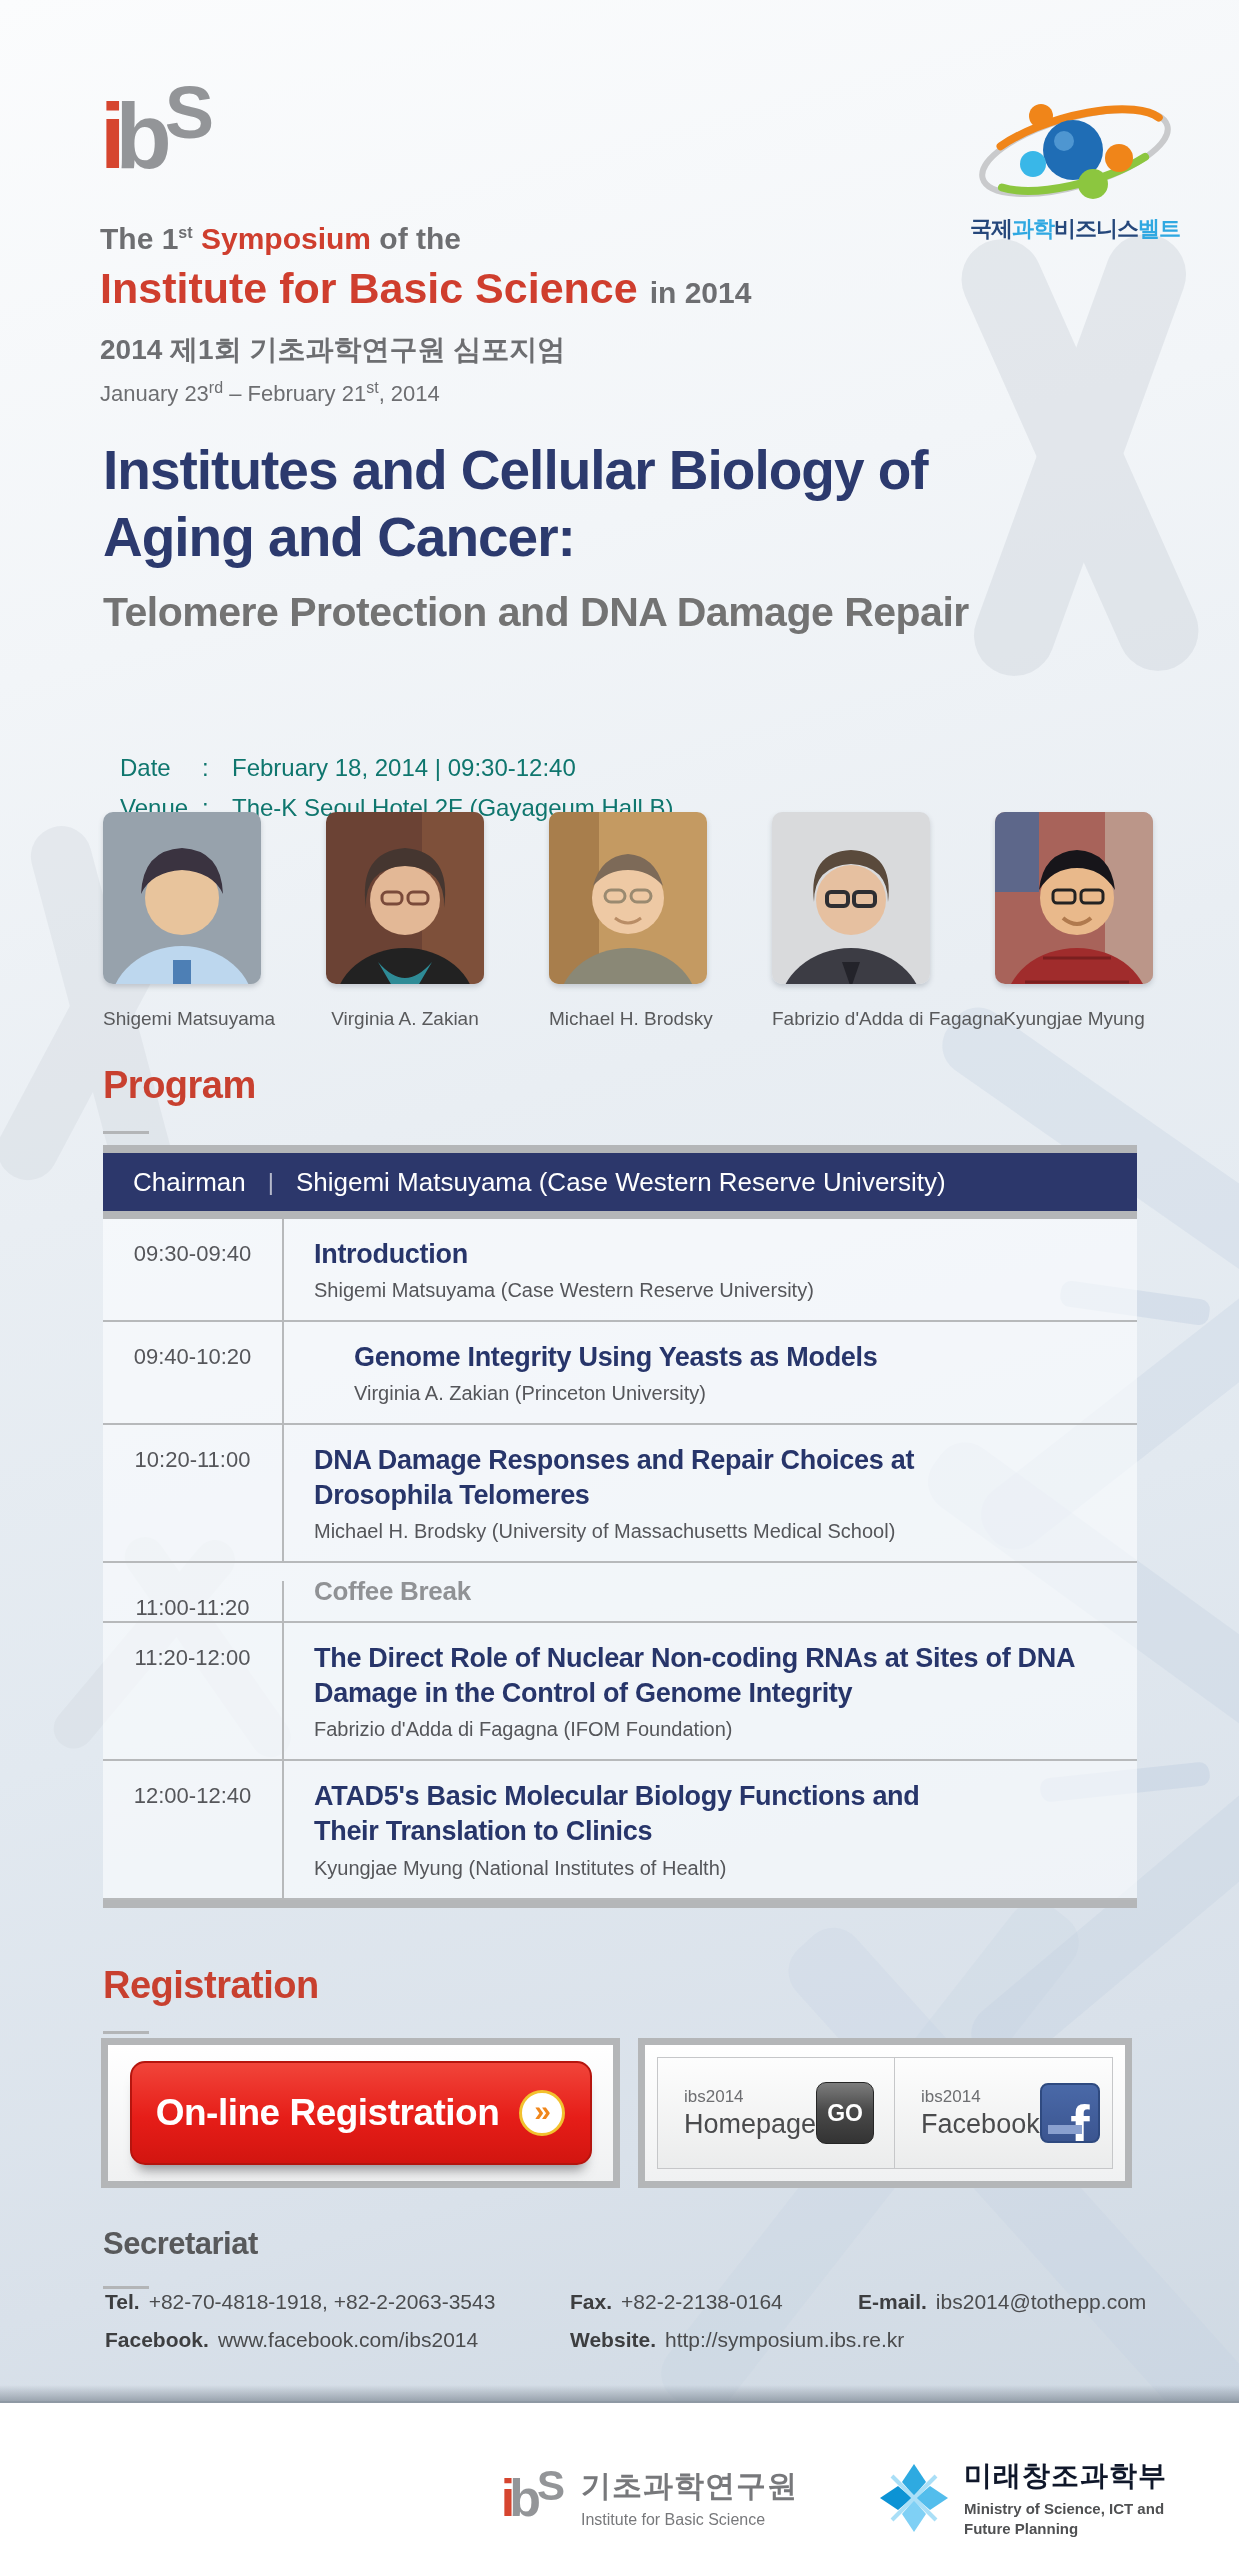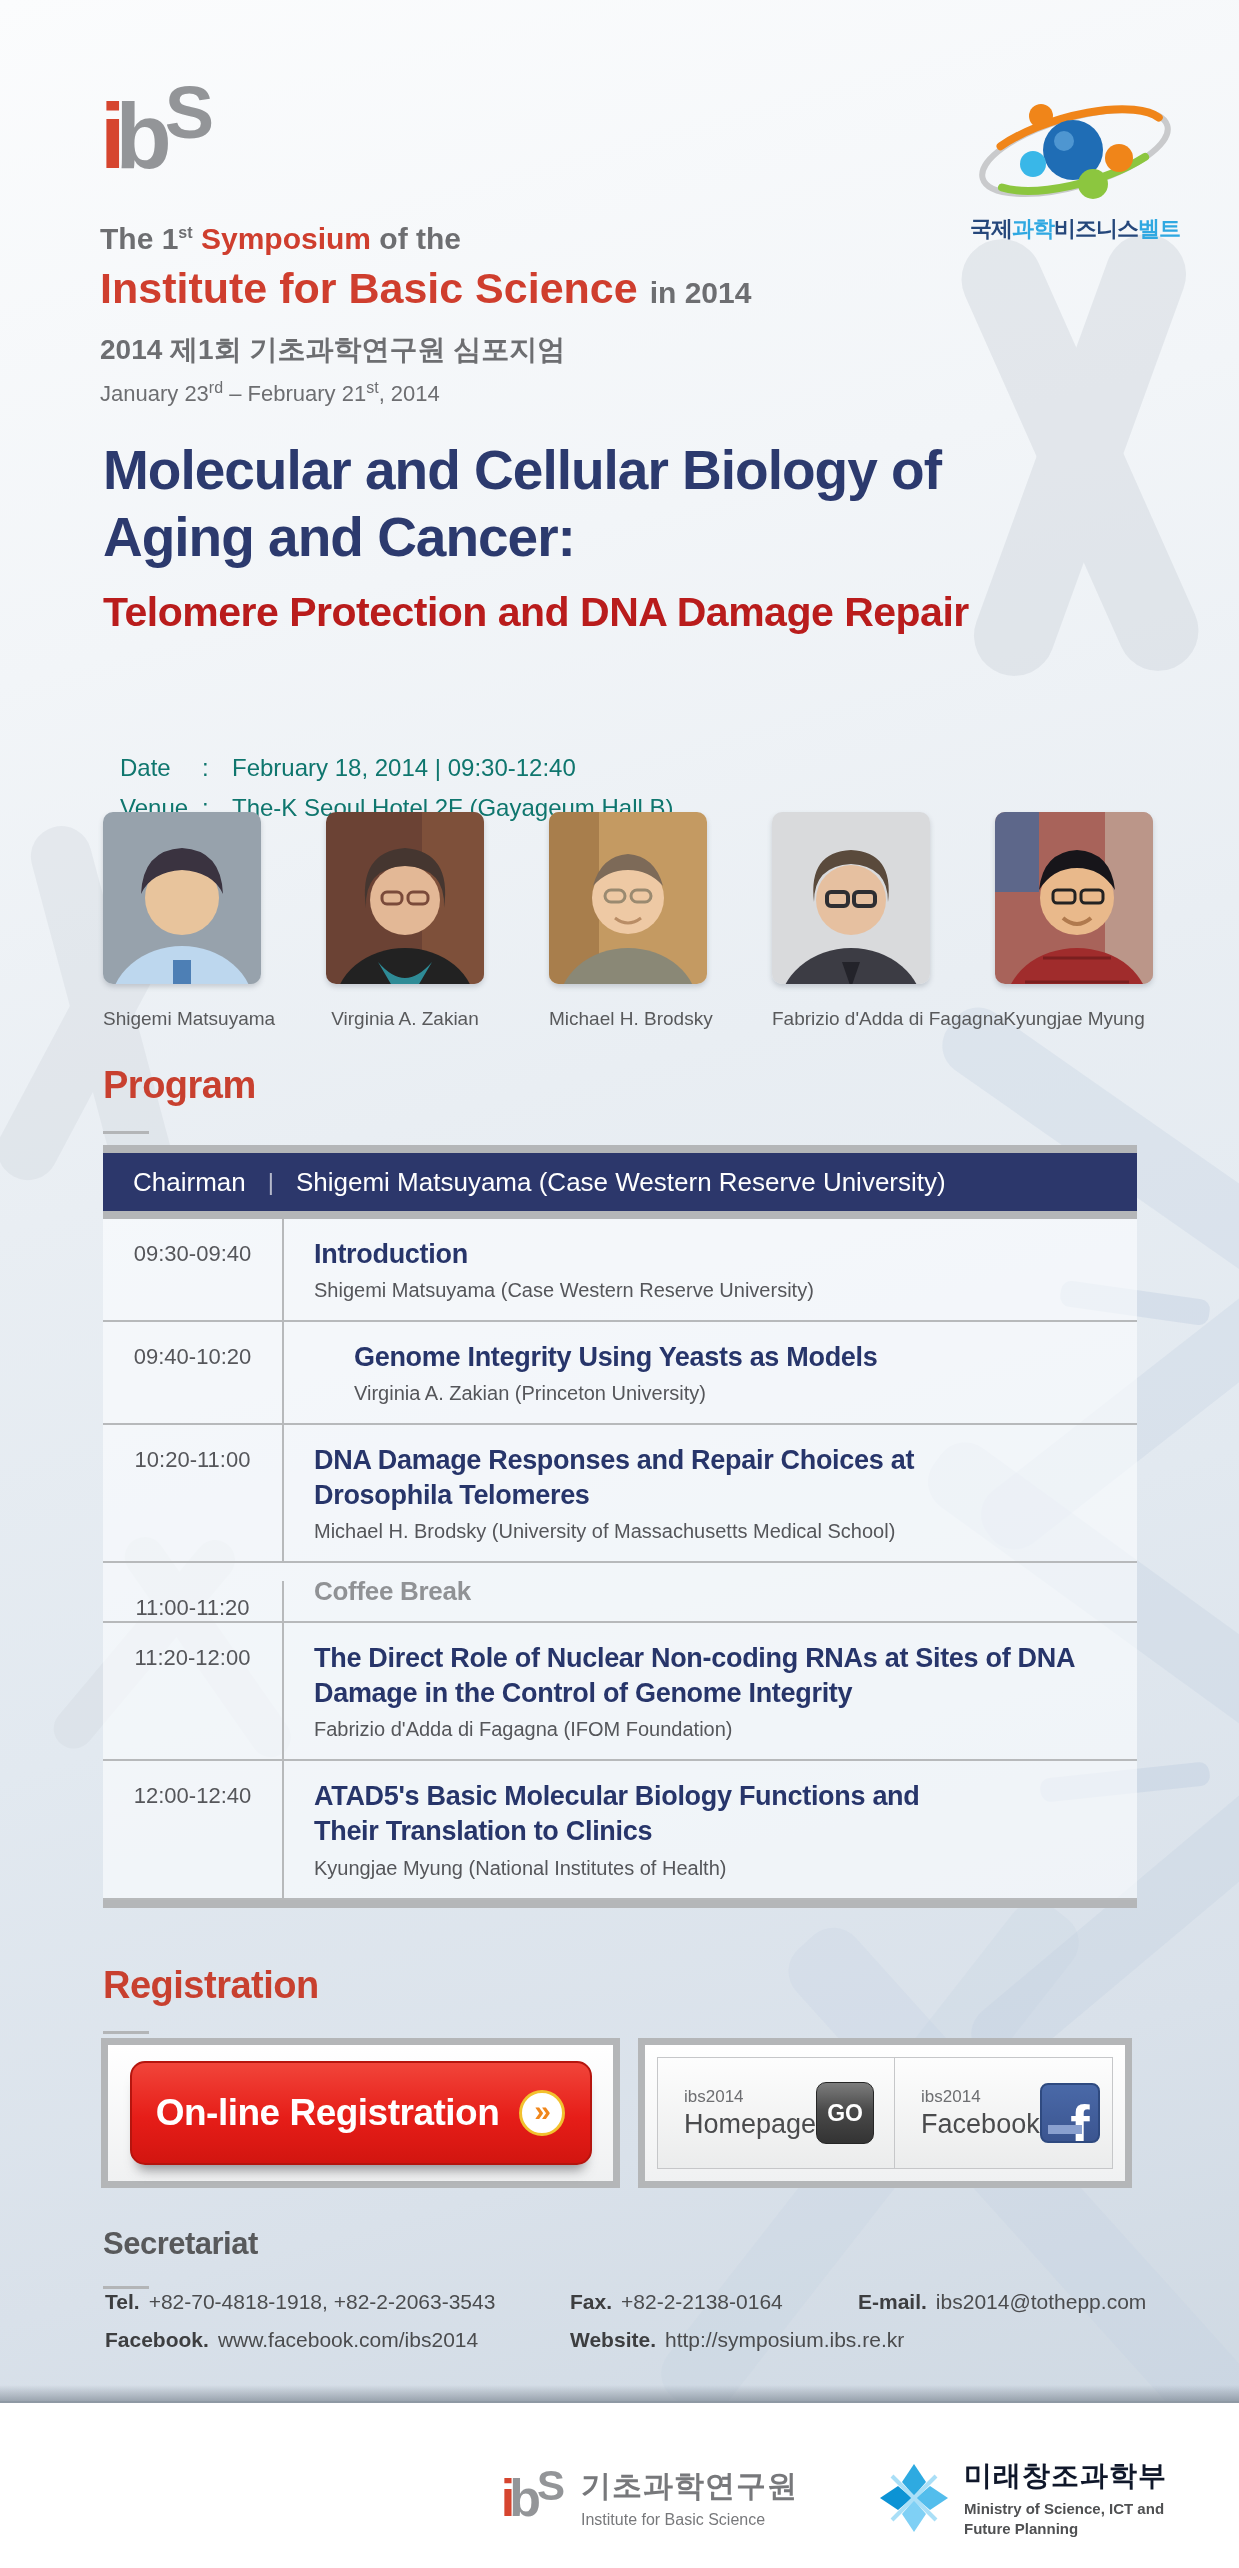--- a/index.html
+++ b/index.html
@@ -34,21 +34,21 @@
   .h-line3 { margin-top:18px; font-size:28px; font-weight:700; color:#6d6e71; }
   .h-line4 { margin-top:10px; font-size:22px; color:#6d6e71; }
 
   .belt { position:absolute; left:955px; top:88px; width:240px; text-align:center; }
   .belt-text { margin-top:6px; font-size:22px; font-weight:700; letter-spacing:-1px; }
   .belt-text .navy { color:#25477b; } .belt-text .cyan { color:#2fa8e1; }
 
   
   .main-title { position:absolute; left:103px; top:425px; width:1080px; }
   .mt-line { font-size:55px; font-weight:700; color:#2c3a6e; line-height:1.22; letter-spacing:-1px; }
-  .mt-sub { margin-top:18px; font-size:41px; font-weight:700; color:#b91c1c; letter-spacing:-0.5px; }
+  .mt-sub { margin-top:18px; font-size:41px; font-weight:700; color:#737373; letter-spacing:-0.5px; }
 
   .info { position:absolute; left:120px; top:694px; font-size:24px; color:#0f766e;margin-top:48px; }
   .info-row { display:flex; margin-bottom:12px; }
   .info-label { width:82px; }
   .info-colon { width:30px; }
 
   
   .speakers { position:absolute; left:103px; top:800px; width:1050px; display:flex; justify-content:space-between; }
   .speaker { width:158px; text-align:center; }
   .photo { width:158px; height:172px; border-radius:10px; overflow:hidden; display:block;
@@ -202,21 +202,21 @@
         <circle cx="154" cy="58" r="14" fill="#f08519"></circle>
         <circle cx="68" cy="64" r="13" fill="#39b7e8"></circle>
         <circle cx="128" cy="84" r="15" fill="#8cc63f"></circle>
       </svg>
       <div class="belt-text">
         <span class="navy">국제</span><span class="cyan">과학</span><span class="navy">비즈니스</span><span class="cyan">벨트</span>
       </div>
     </div>
 
     <div class="main-title">
-      <div class="mt-line">Molecular and Cellular Biology of</div>
+      <div class="mt-line">Institutes and Cellular Biology of</div>
       <div class="mt-line">Aging and Cancer:</div>
       <div class="mt-sub">Telomere Protection and DNA Damage Repair</div>
     </div>
 
     <div class="info">
       <div class="info-row">
         <span class="info-label">Date</span>
         <span class="info-colon">:</span>
         <span>February 18, 2014 | 09:30-12:40</span>
       </div>

